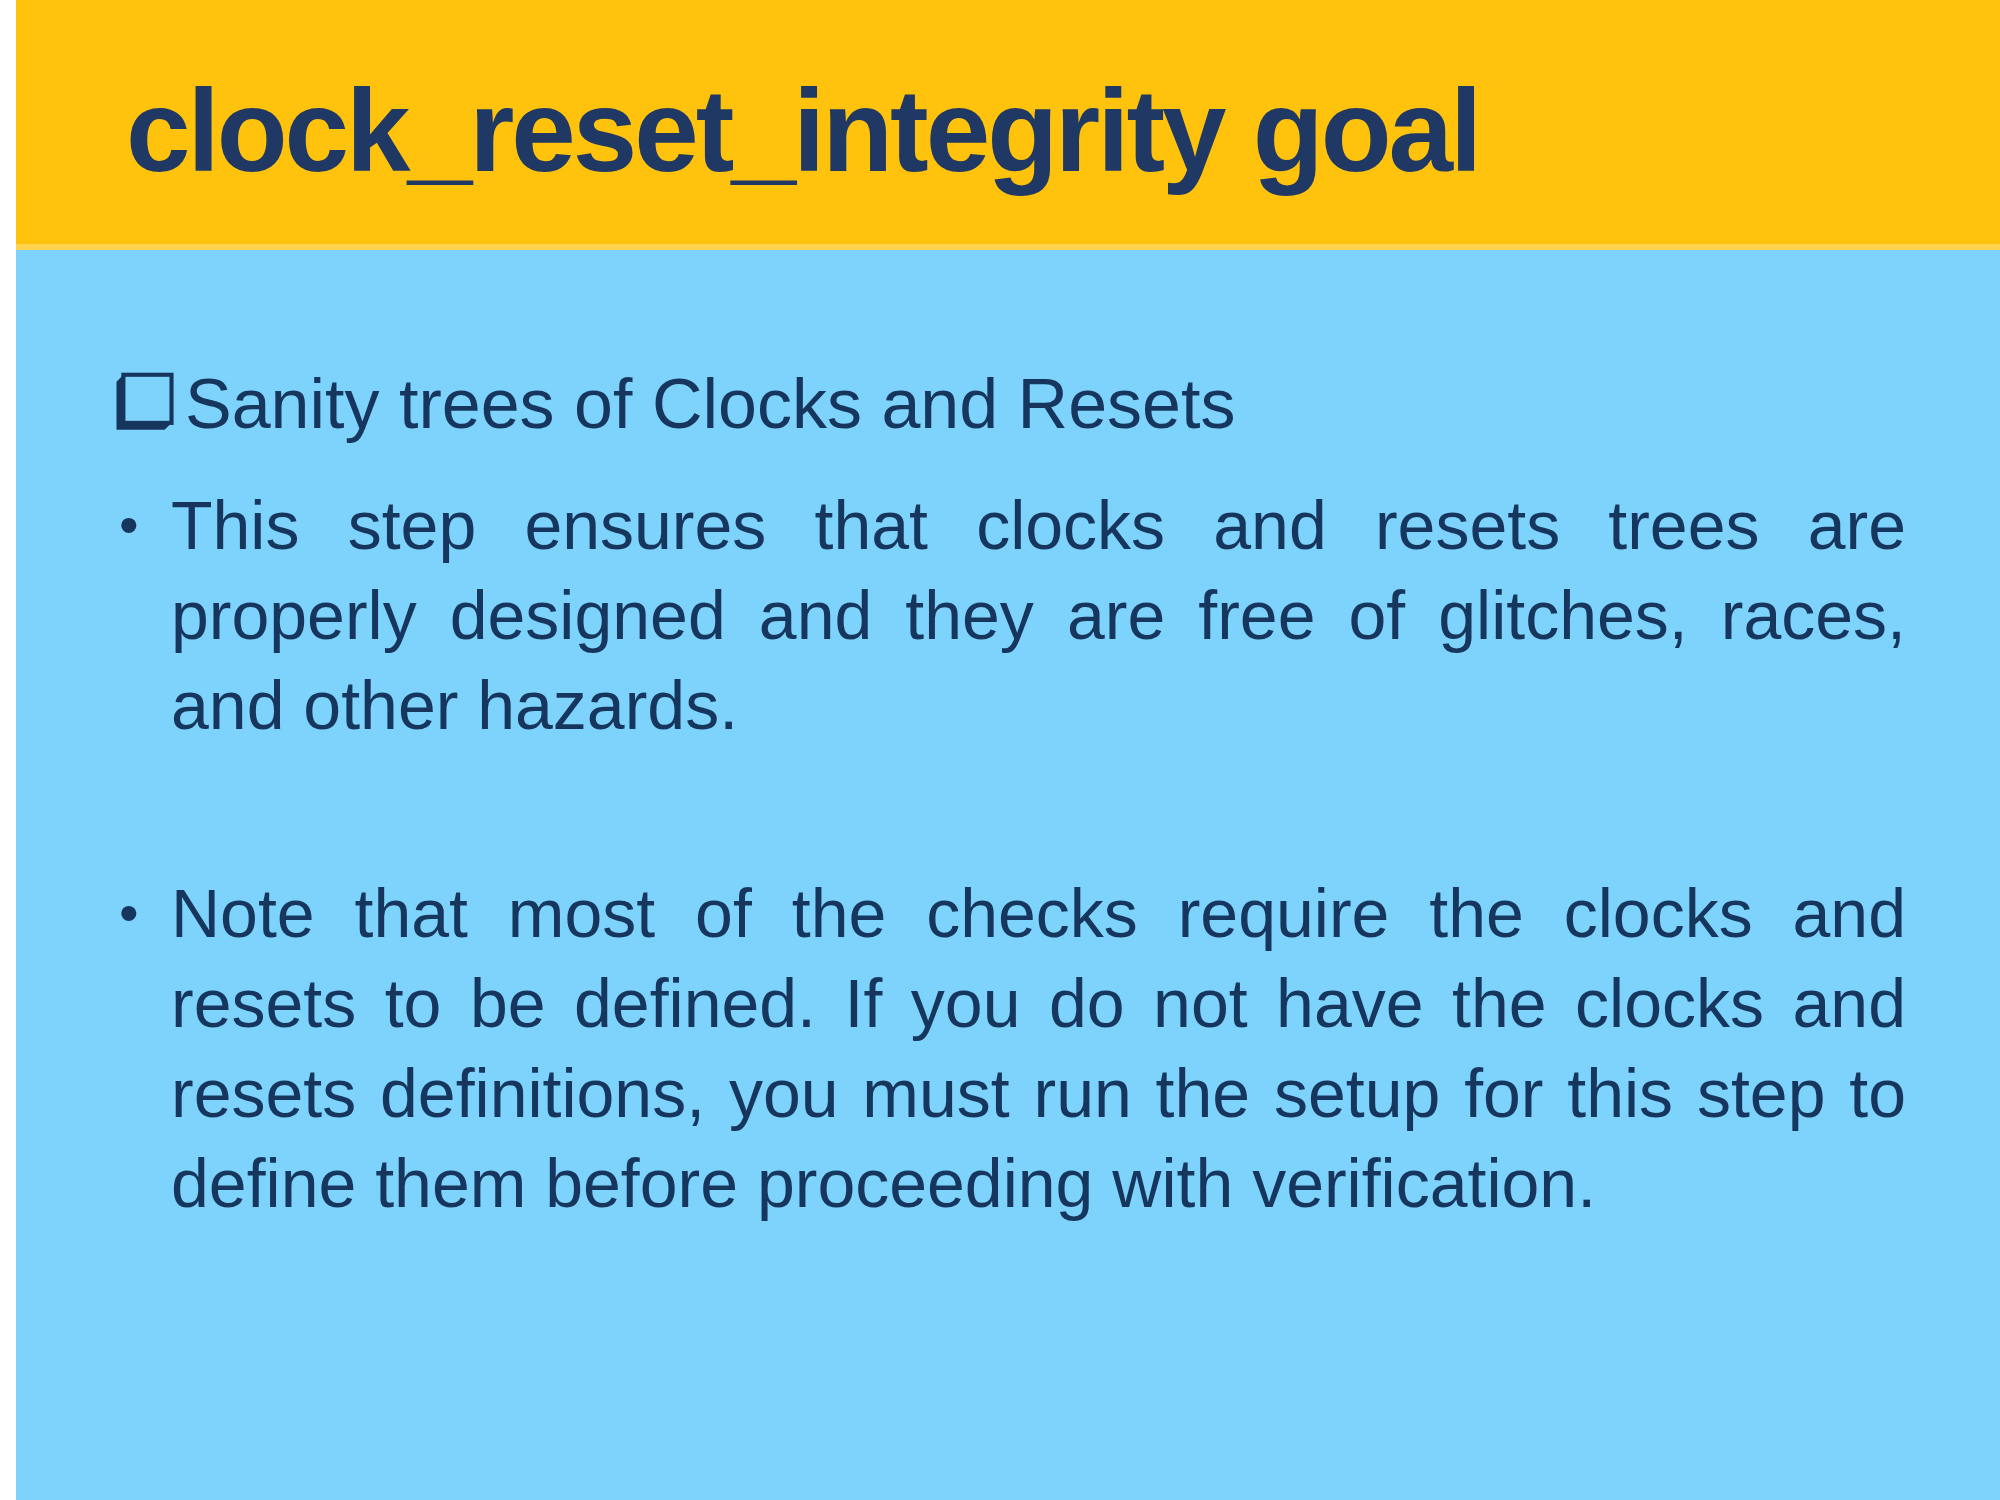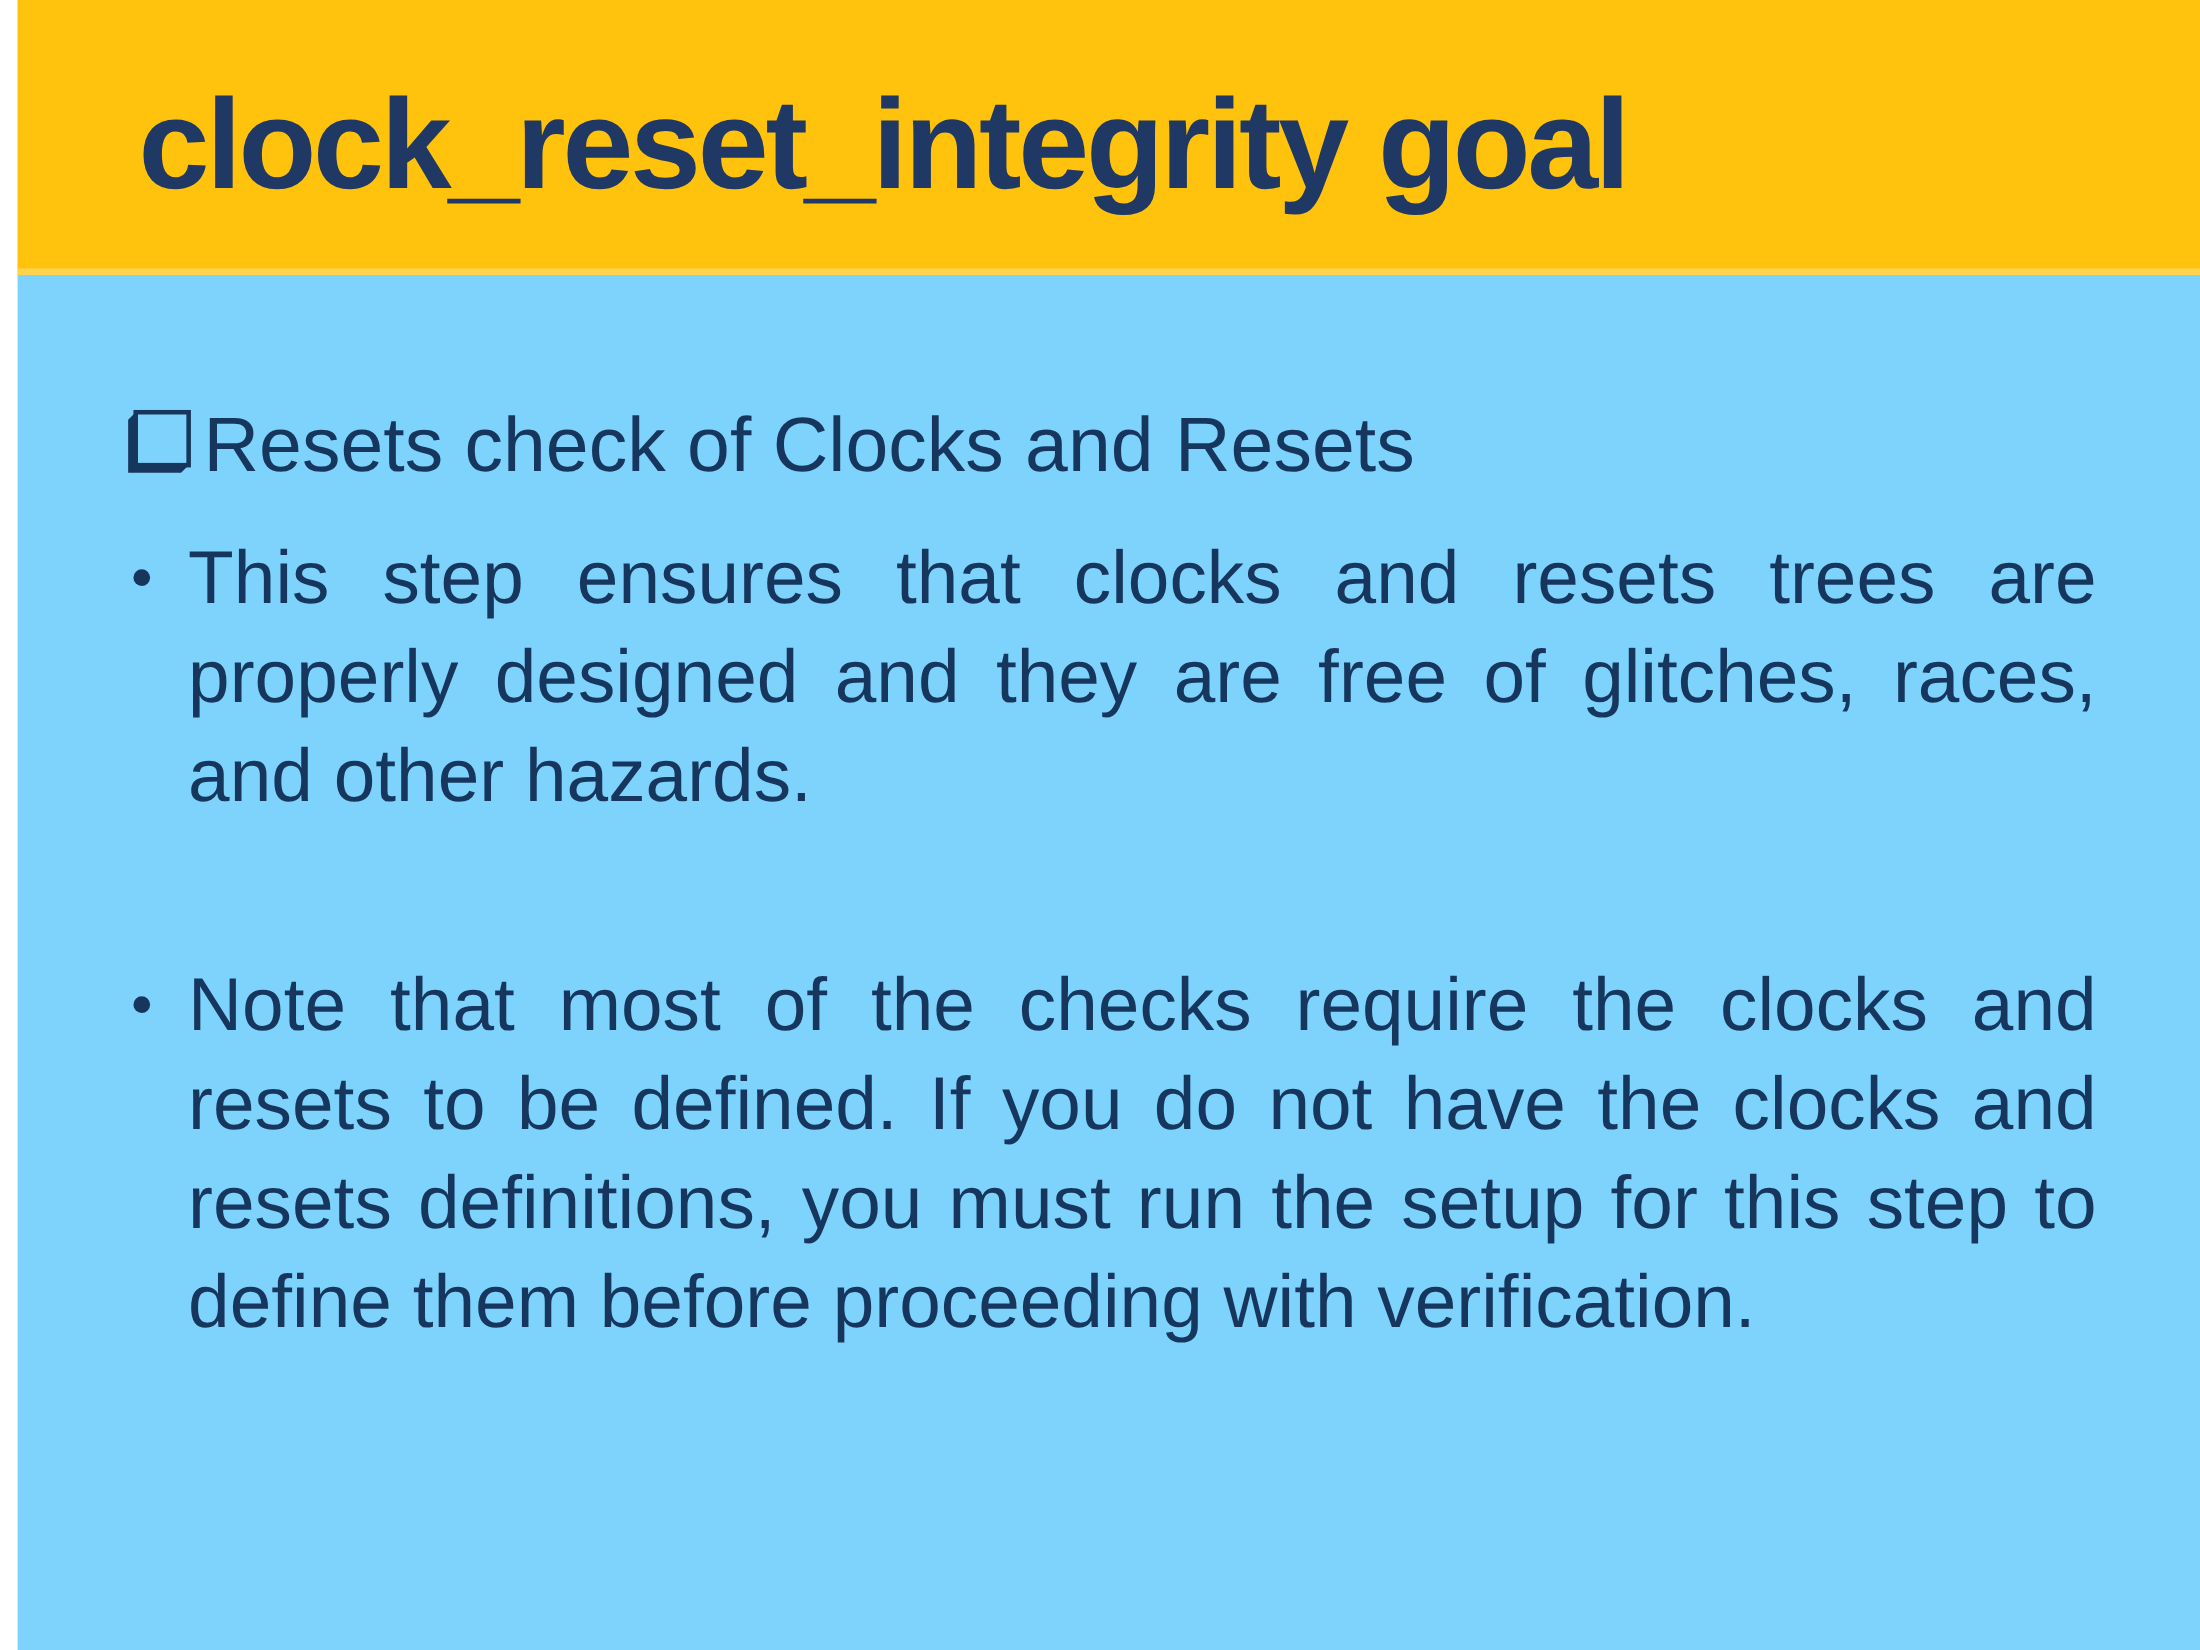--- a/index.html
+++ b/index.html
@@ -91,21 +91,21 @@
 
   <div class="content">
 
     <div class="check-row">
       <svg class="checkbox-glyph" viewBox="0 0 96 92" aria-hidden="true">
 
         <path d="M18 2 L8 12 L8 82 L78 82 L88 72 L18 72 Z" fill="#17365D"></path>
 
         <rect x="18" y="2" width="70" height="70" fill="none" stroke="#17365D" stroke-width="6"></rect>
       </svg>
-      <div class="check-text">Resets check of Clocks and Resets</div>
+      <div class="check-text">Sanity trees of Clocks and Resets</div>
     </div>
 
     <div class="bullet-item">
       <div class="bullet-marker">•</div>
       <div class="bullet-text">This step ensures that clocks and resets trees are properly designed and they are free of glitches, races, and other hazards.</div>
     </div>
 
     <div class="bullet-item">
       <div class="bullet-marker">•</div>
       <div class="bullet-text"> Note that most of the checks require the clocks and resets to be defined. If you do not have the clocks and resets definitions, you must run the setup for this step to define them before proceeding with verification.</div>

